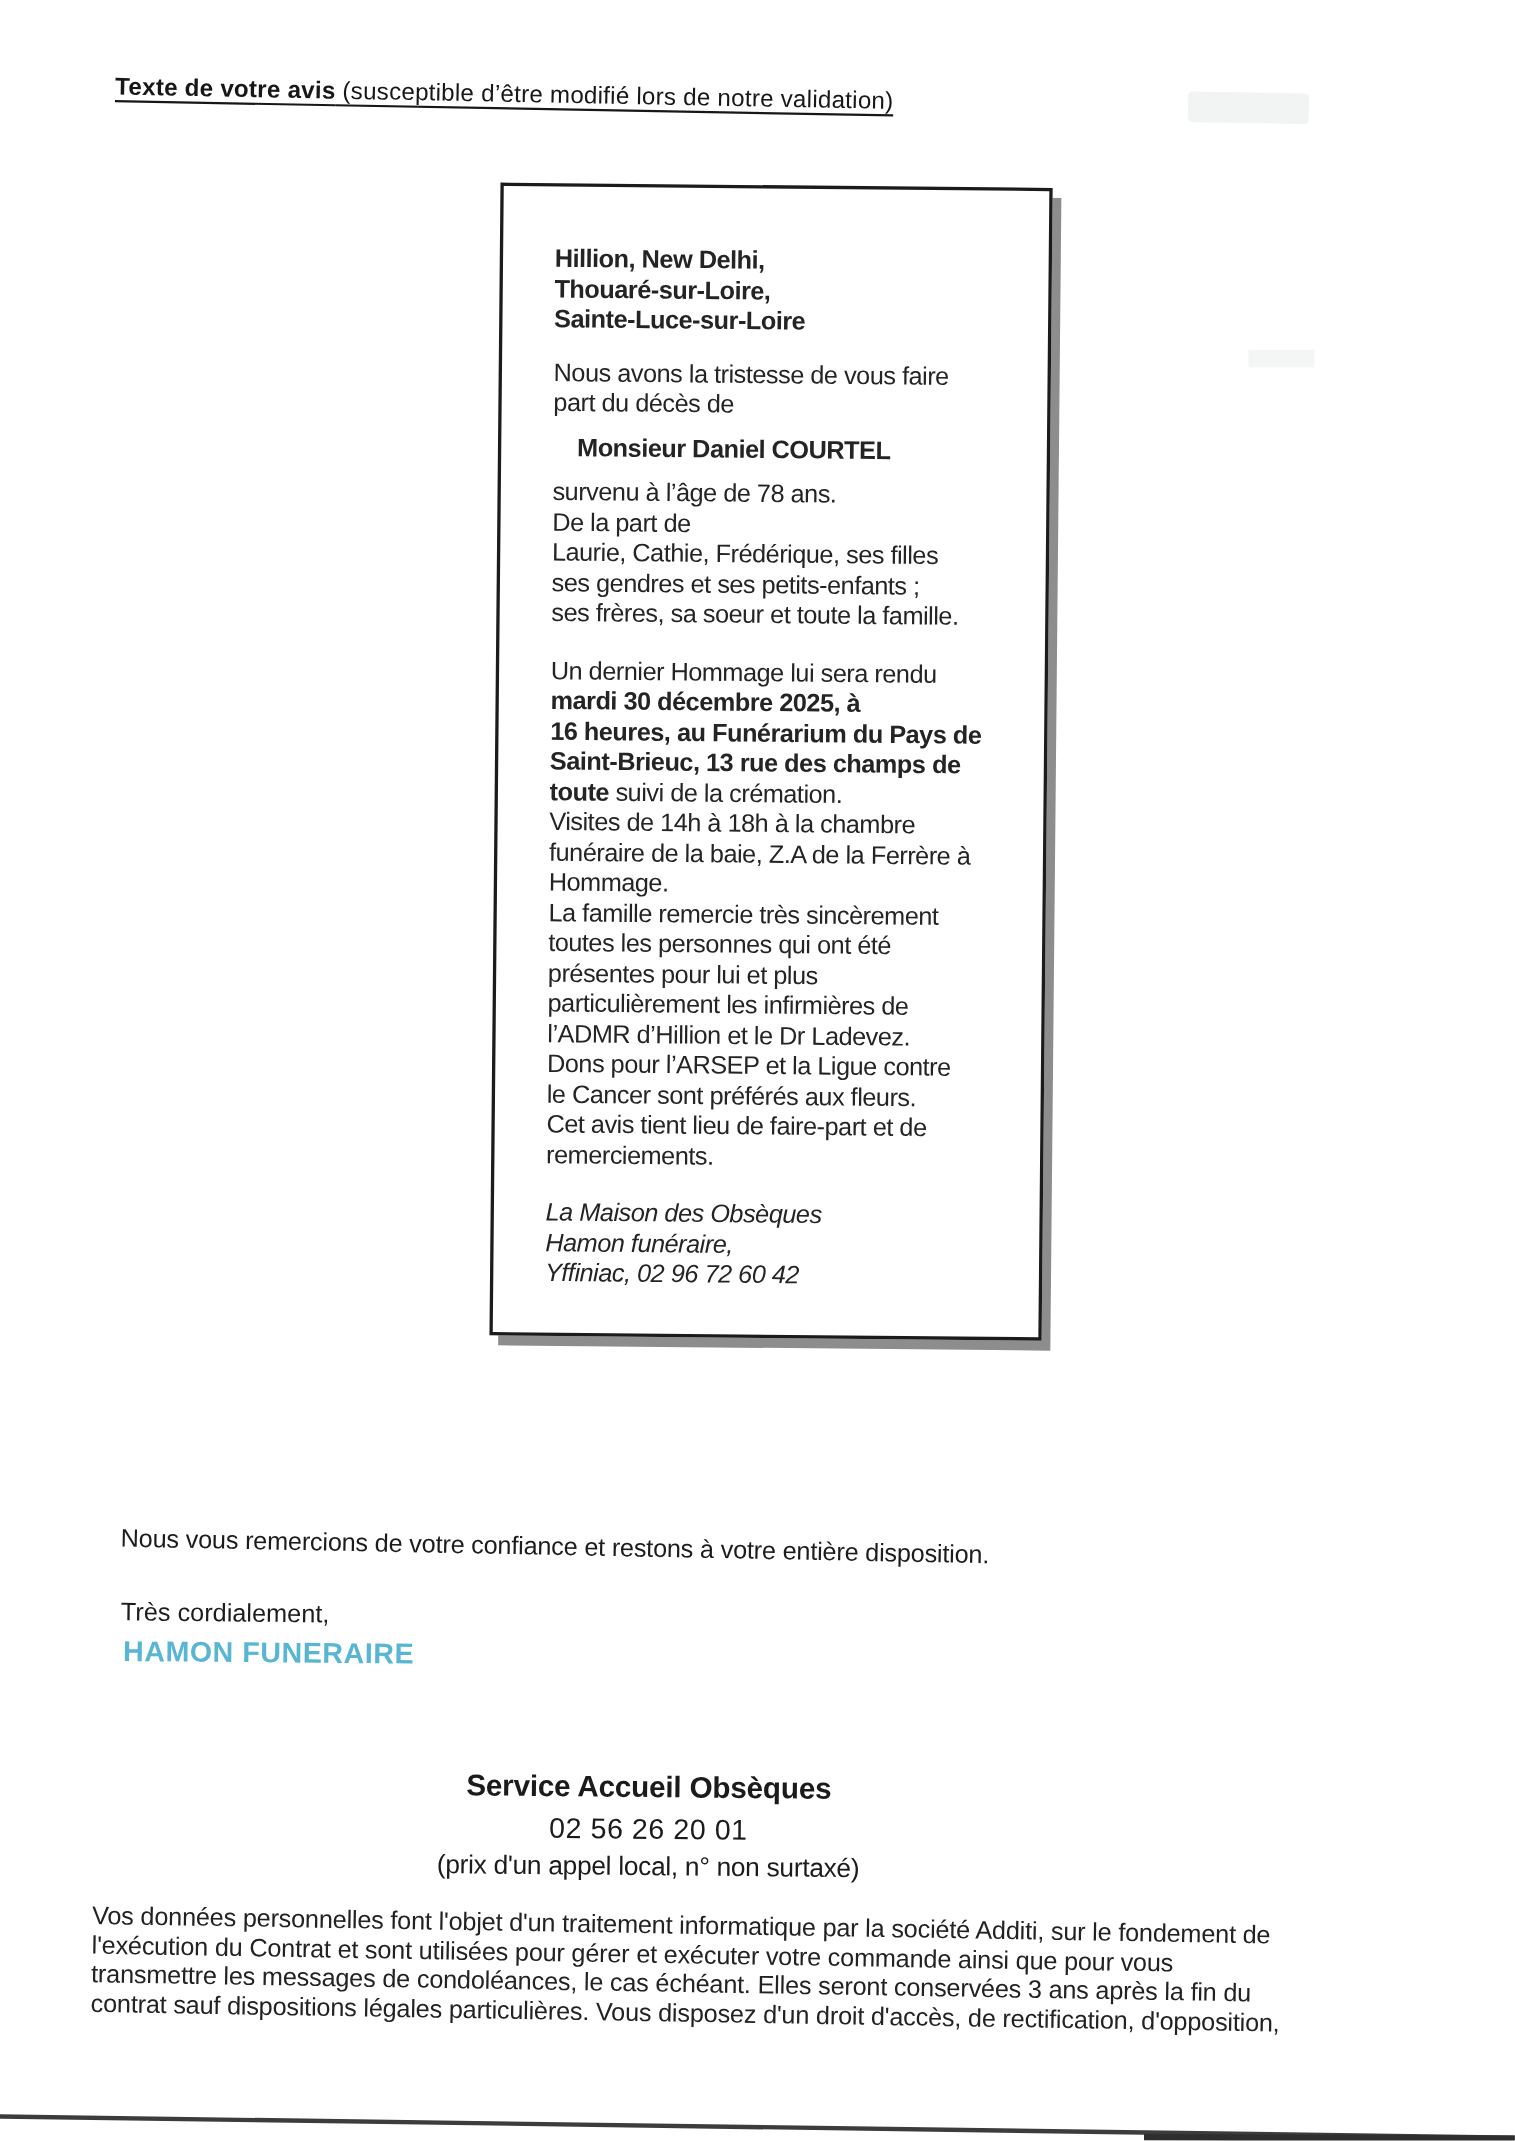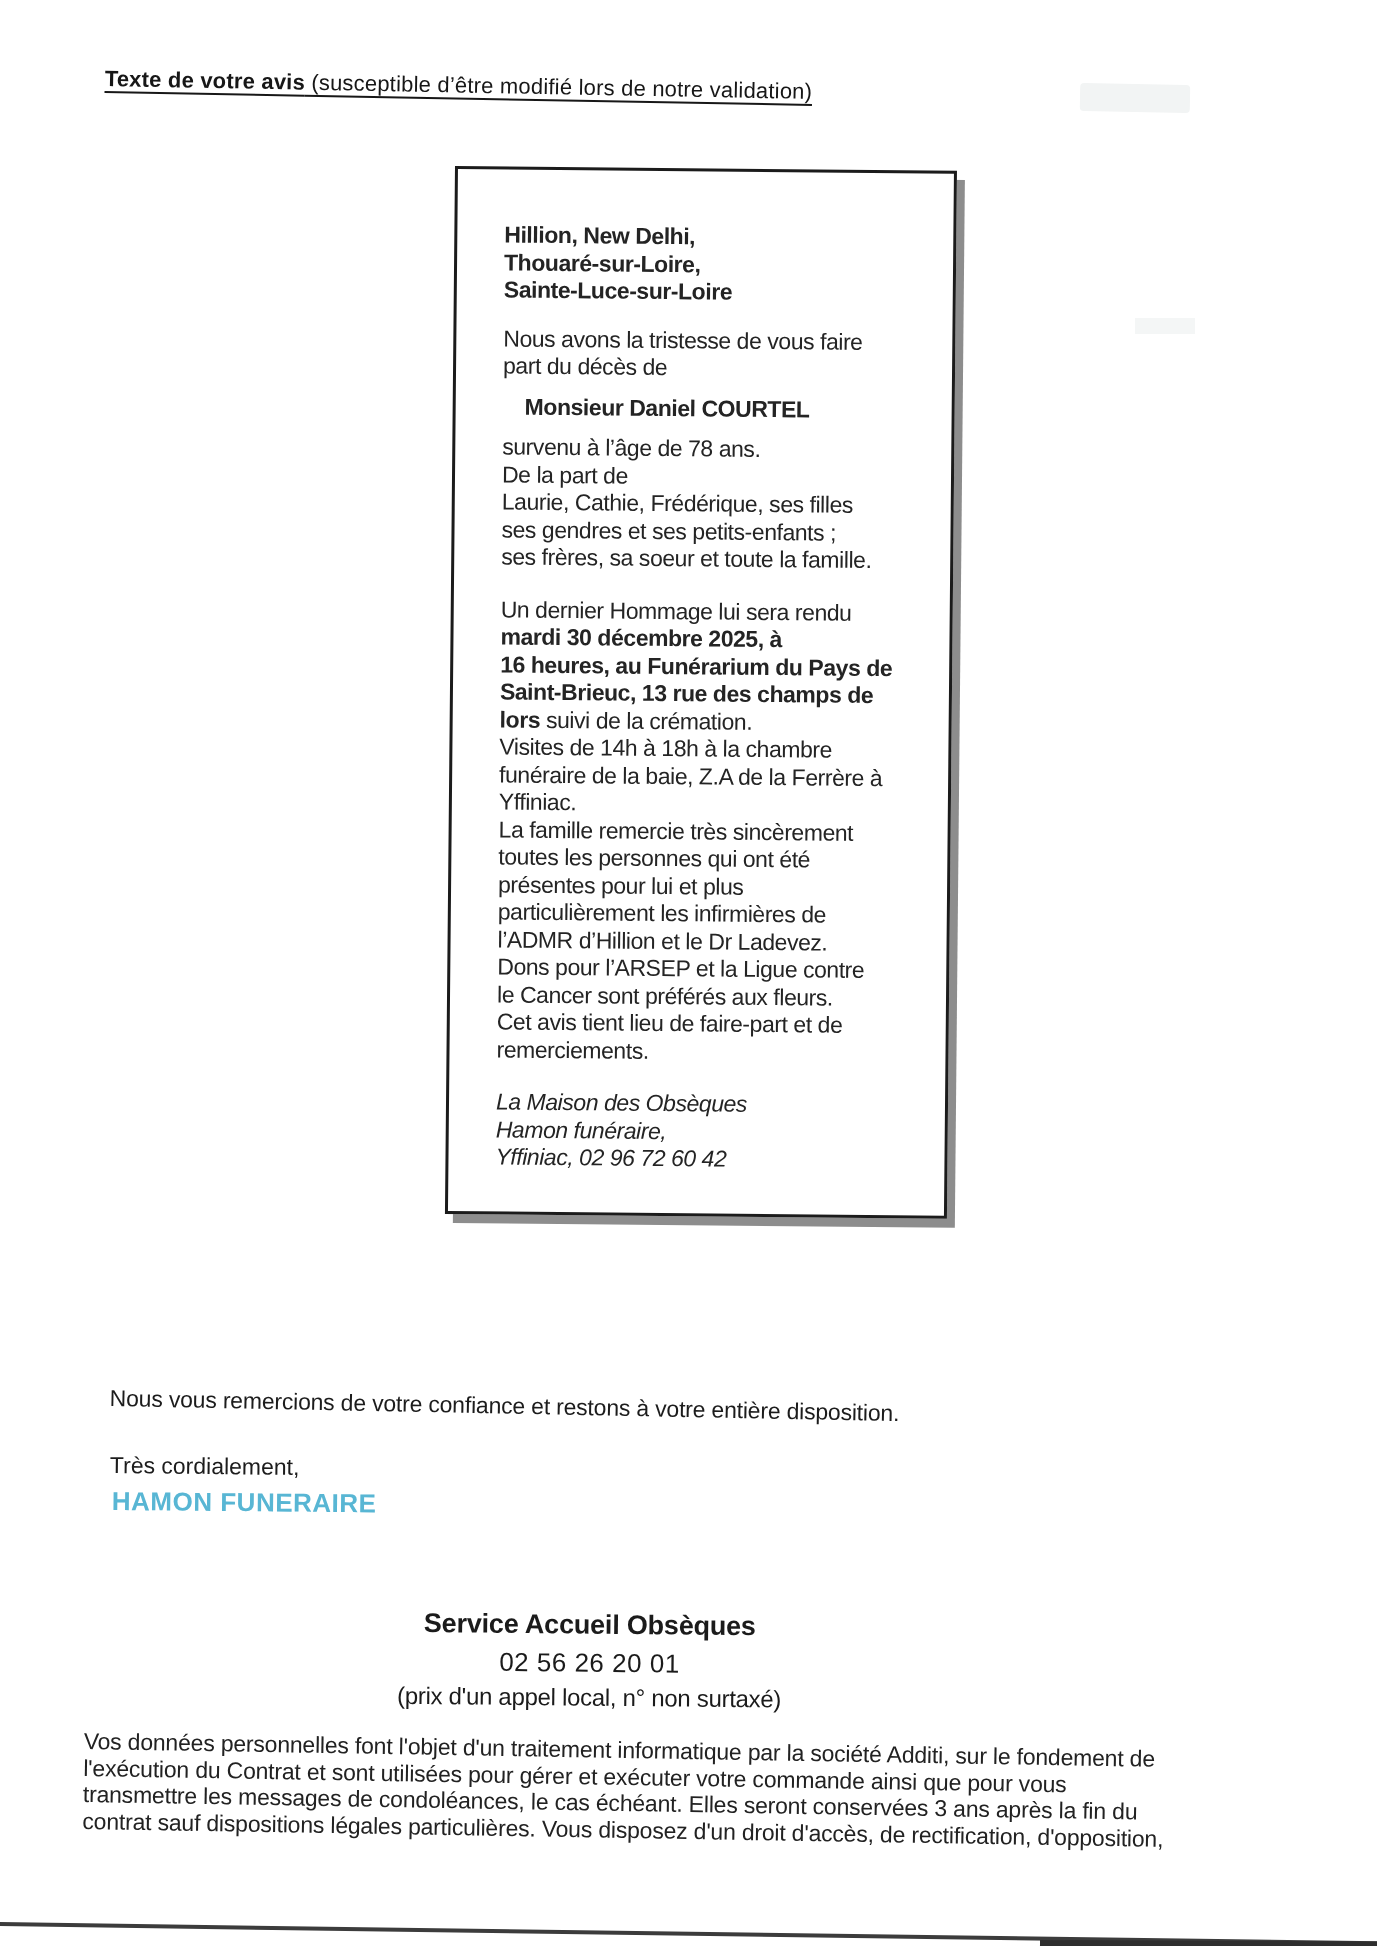--- a/index.html
+++ b/index.html
@@ -74,24 +74,24 @@
       <div class="card-line gap-sm indent"><span class="b">Monsieur Daniel COURTEL</span></div>
       <div class="card-line gap-sm"><span>survenu à l’âge de 78 ans.</span></div>
       <div class="card-line"><span>De la part de</span></div>
       <div class="card-line"><span>Laurie, Cathie, Frédérique, ses filles</span></div>
       <div class="card-line"><span>ses gendres et ses petits-enfants ;</span></div>
       <div class="card-line"><span>ses frères, sa soeur et toute la famille.</span></div>
       <div class="card-line gap-lg"><span>Un dernier Hommage lui sera rendu</span></div>
       <div class="card-line"><span class="b">mardi 30 décembre 2025, à</span></div>
       <div class="card-line"><span class="b">16 heures, au Funérarium du Pays de</span></div>
       <div class="card-line"><span class="b">Saint-Brieuc, 13 rue des champs de</span></div>
-      <div class="card-line"><span class="b">lors</span><span> suivi de la crémation.</span></div>
+      <div class="card-line"><span class="b">toute</span><span> suivi de la crémation.</span></div>
       <div class="card-line"><span>Visites de 14h à 18h à la chambre</span></div>
       <div class="card-line"><span>funéraire de la baie, Z.A de la Ferrère à</span></div>
-      <div class="card-line"><span>Yffiniac.</span></div>
+      <div class="card-line"><span>Hommage.</span></div>
       <div class="card-line"><span>La famille remercie très sincèrement</span></div>
       <div class="card-line"><span>toutes les personnes qui ont été</span></div>
       <div class="card-line"><span>présentes pour lui et plus</span></div>
       <div class="card-line"><span>particulièrement les infirmières de</span></div>
       <div class="card-line"><span>l’ADMR d’Hillion et le Dr Ladevez.</span></div>
       <div class="card-line"><span>Dons pour l’ARSEP et la Ligue contre</span></div>
       <div class="card-line"><span>le Cancer sont préférés aux fleurs.</span></div>
       <div class="card-line"><span>Cet avis tient lieu de faire-part et de</span></div>
       <div class="card-line"><span>remerciements.</span></div>
       <div class="card-line gap-lg"><span class="i">La Maison des Obsèques</span></div>

